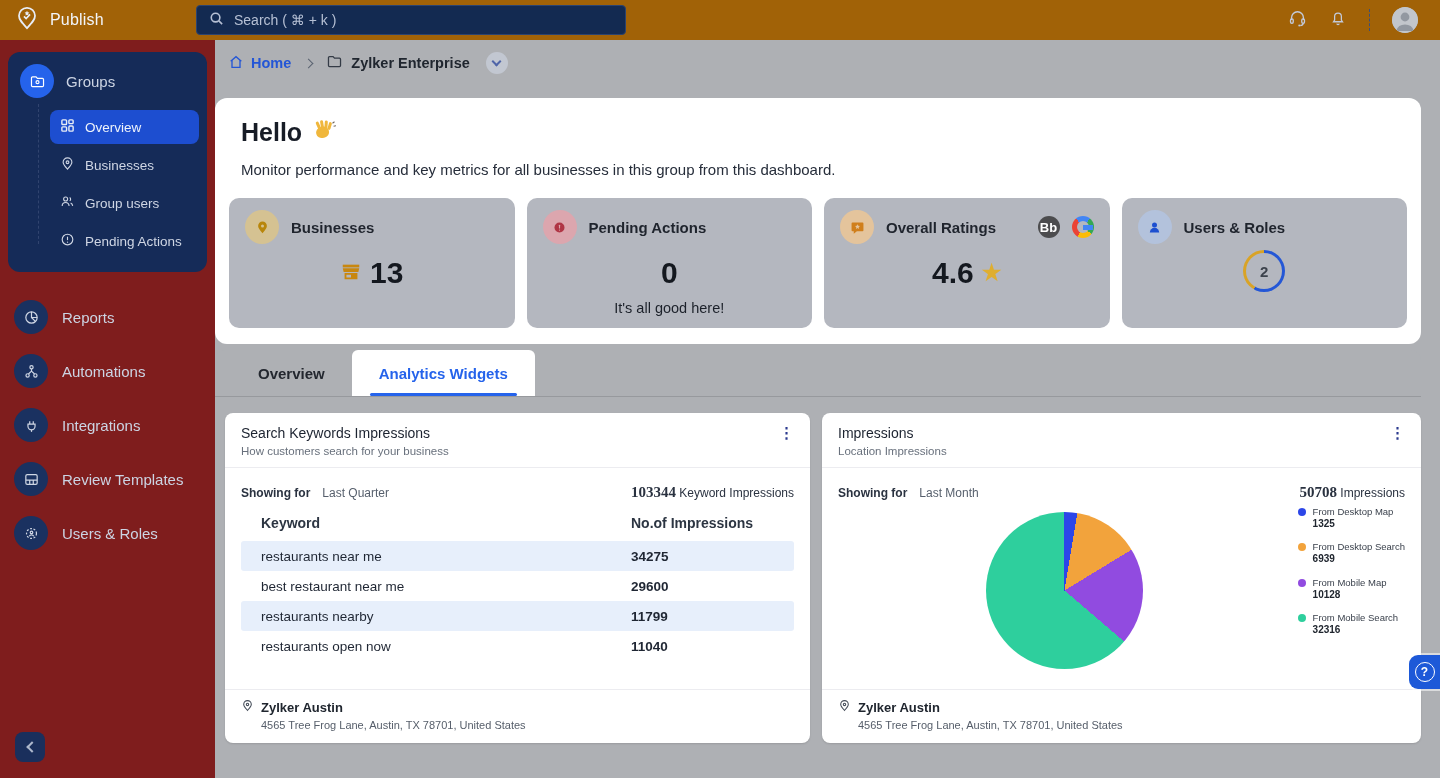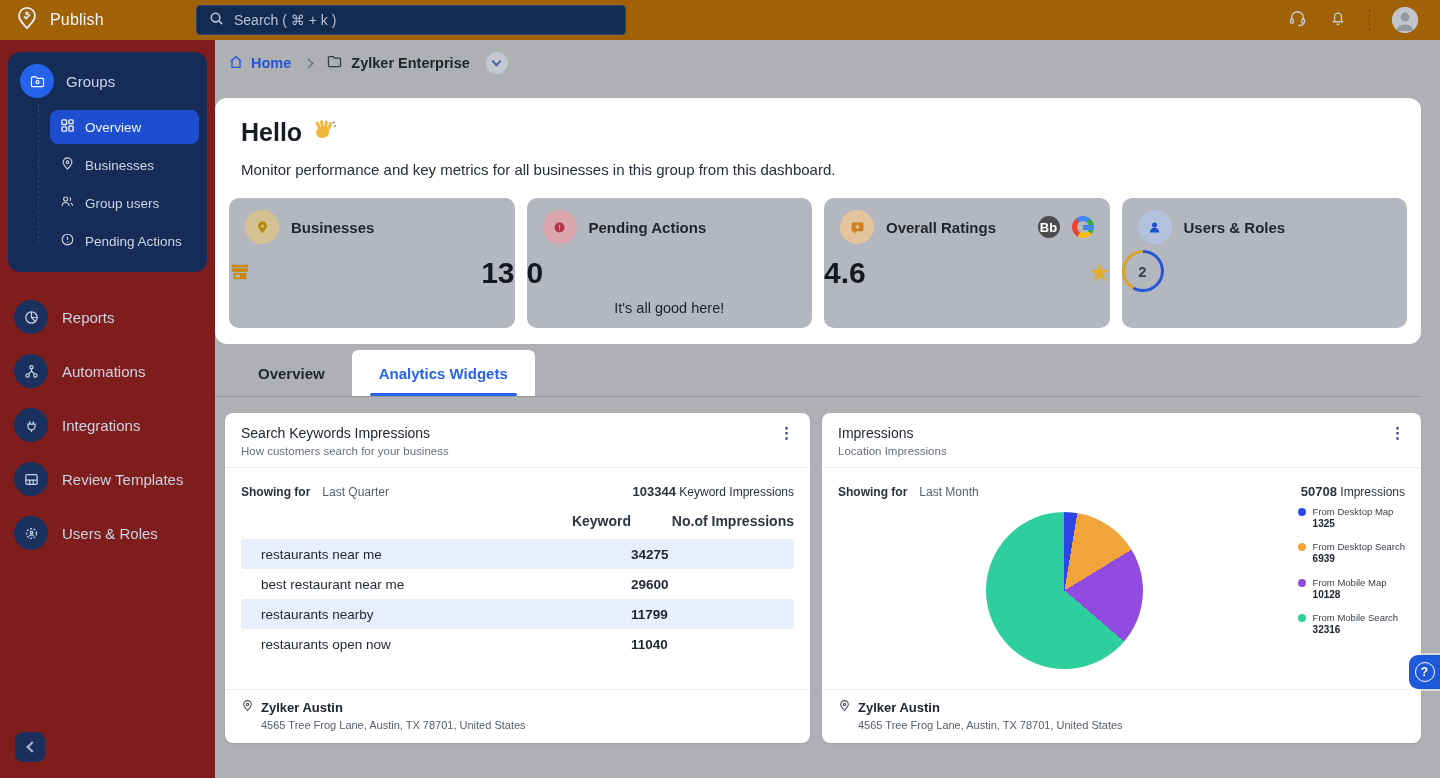--- a/index.html
+++ b/index.html
@@ -44,21 +44,21 @@
 
   
   .banner { margin:12px 19px 0 20px; height:246px; background:#ffffff; border-radius:12px; padding:20px 14px 14px 14px; }
   .hello { display:flex; align-items:center; gap:10px; padding-left:12px; }
   .hello h1 { font-size:25px; font-weight:700; color:#171c26; }
   .banner-sub { margin:14px 0 0 12px; font-size:15px; color:#262d3a; }
   .cards { margin-top:20px; display:grid; grid-template-columns:repeat(4,1fr); gap:12px; height:130px; }
   .stat-card { background:#b4b7bf; border-radius:10px; padding:12px 16px; position:relative; }
   .card-head { display:flex; align-items:center; gap:12px; }
   .card-label { font-size:15px; font-weight:700; color:#1f242d; }
-  .card-value { position:absolute; left:0; right:0; top:58px; text-align:center; font-size:30px; font-weight:700; color:#14181f; display:flex; align-items:center; justify-content:space-between; gap:8px; }
+  .card-value { position:absolute; left:0; right:0; top:58px; text-align:center; font-size:30px; font-weight:700; color:#14181f; display:flex; align-items:center; justify-content:center; gap:8px; }
   .card-note { position:absolute; left:0; right:0; top:102px; text-align:center; font-size:14.5px; color:#1c212a; }
   .head-badges { margin-left:auto; display:flex; align-items:center; gap:12px; }
   .bb-badge { width:22px; height:22px; border-radius:50%; background:#4c4c4e; color:#fff; font-size:13px; font-weight:700; display:flex; align-items:center; justify-content:center; }
   .g-logo { width:22px; height:22px; border-radius:50%; position:relative; background:conic-gradient(from -40deg,#4285f4 0 80deg,#34a853 80deg 170deg,#fbbc05 170deg 250deg,#ea4335 250deg 360deg); }
   .g-logo::before { content:""; position:absolute; inset:5px; border-radius:50%; background:#b4b7bf; }
   .g-logo::after { content:""; position:absolute; right:1px; top:9px; width:10px; height:5px; background:#4285f4; }
   .count-ring { width:42px; height:42px; border-radius:50%; background:conic-gradient(#2457d6 0 58%, #d9a326 58% 100%); display:flex; align-items:center; justify-content:center; }
   .count-ring .inner { width:36px; height:36px; border-radius:50%; background:#b4b7bf; display:flex; align-items:center; justify-content:center; font-size:15px; color:#3c424c; }
   .star { color:#dfae2f; font-size:22px; line-height:1; }
 
@@ -74,24 +74,24 @@
   .widget.right { flex:1; }
   .w-head { padding:12px 16px 10px 16px; border-bottom:1px solid #ececf0; position:relative; }
   .w-title { font-size:14px; font-weight:400; color:#1c2330; }
   .w-sub { font-size:11.5px; color:#68707c; margin-top:4px; }
   .kebab { position:absolute; right:16px; top:12px; color:#2c3b8f; font-size:15px; font-weight:700; cursor:pointer; line-height:1; }
   .w-body { flex:1; padding:16px 16px 0 16px; position:relative; }
   .showing-row { display:flex; align-items:baseline; font-size:12px; }
   .sf-label { font-weight:700; color:#2a3240; }
   .sf-value { color:#565f6c; margin-left:12px; }
   .total { margin-left:auto; font-size:12px; color:#2a3240; }
-  .total b { font-size:13px; }
-
-  
-  .thead { display:flex; margin-top:14px; font-size:14px; font-weight:700; color:#2c3542; padding-bottom:10px;text-align:right; }
+  .total b { font-size:15px;font-family:Liberation Serif, serif; }
+
+  
+  .thead { display:flex; margin-top:14px; font-size:14px; font-weight:700; color:#2c3542; padding-bottom:10px; }
   .col1 { padding-left:20px; flex:1; }
   .col2 { width:163px; }
   .krow { display:flex; align-items:center; height:30px; font-size:13.5px; color:#1f2633; border-radius:3px; }
   .krow:nth-child(odd) { background:#e7effb; }
   .krow .col2 { font-weight:700; }
   .w-foot { border-top:1px solid #ececf0; padding:9px 16px 12px 16px; }
   .loc-name { display:flex; align-items:center; gap:7px; font-size:13px; font-weight:700; color:#20262f; }
   .loc-addr { margin:4px 0 0 20px; font-size:11px; color:#565e6a; }
 
   

